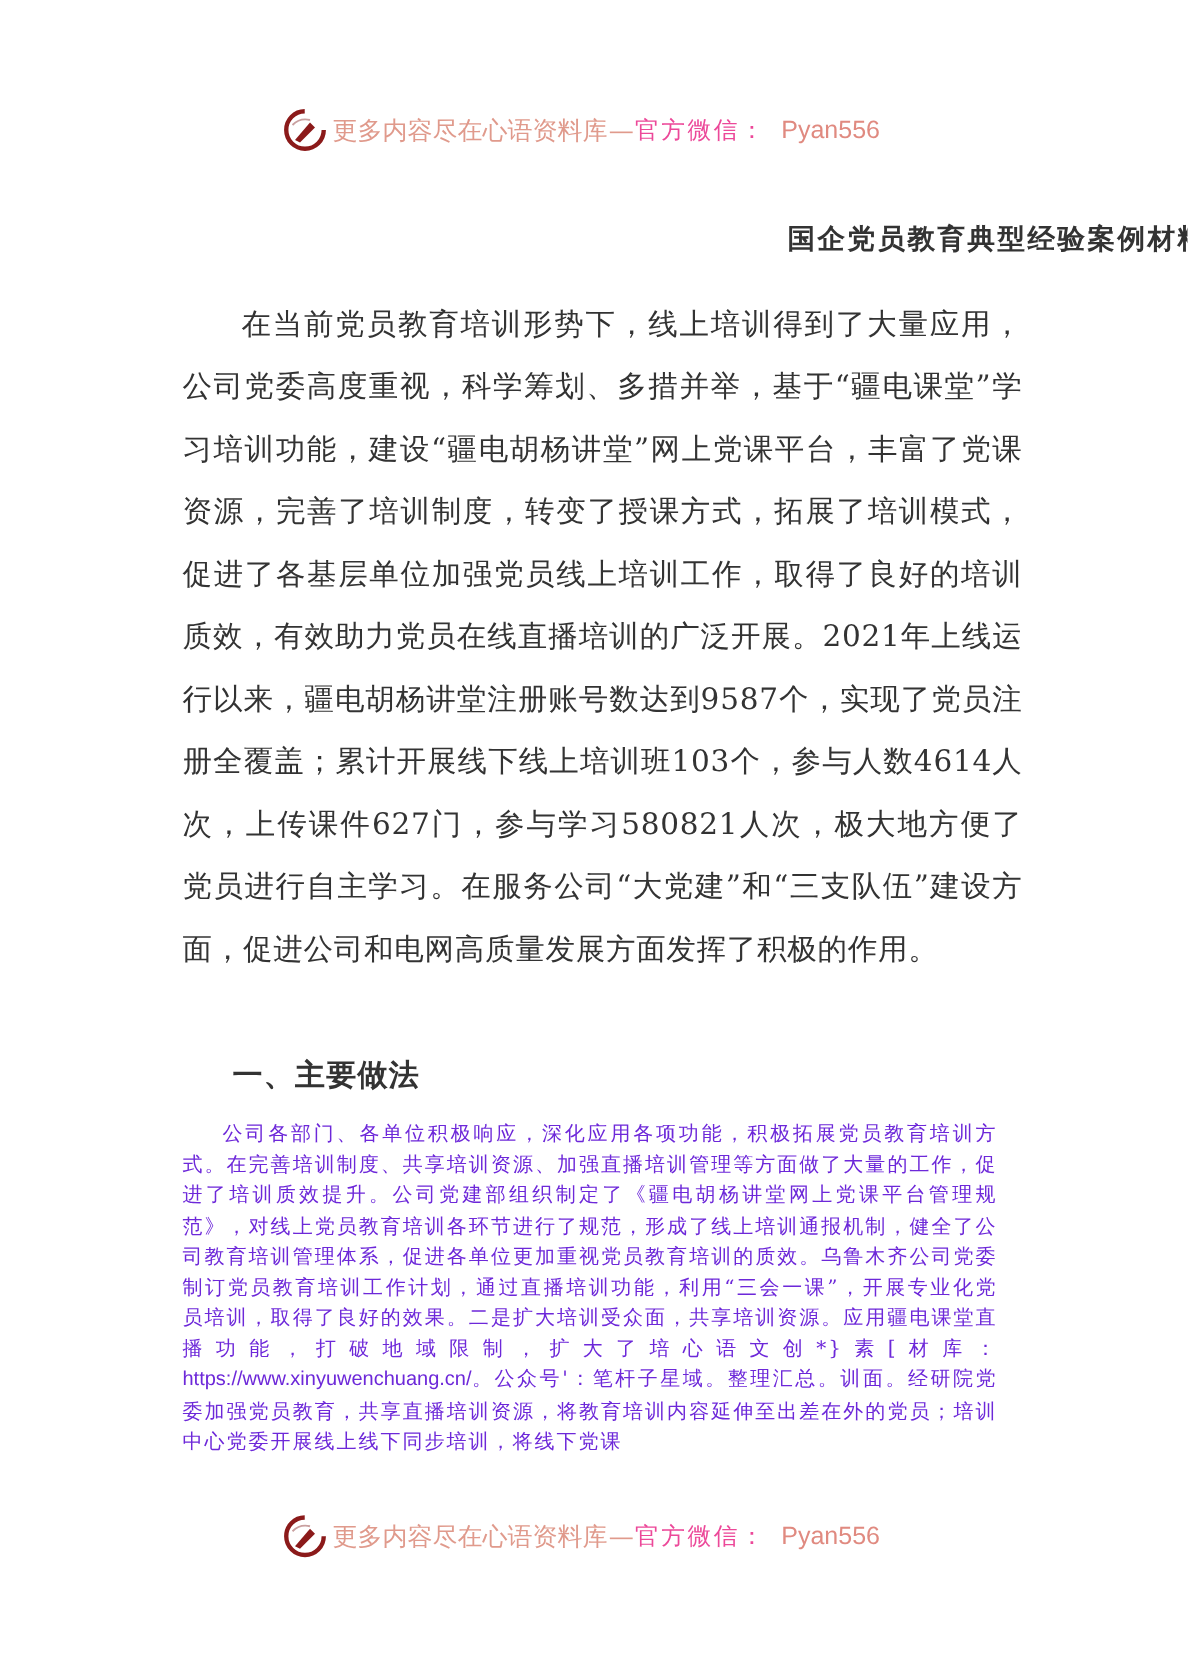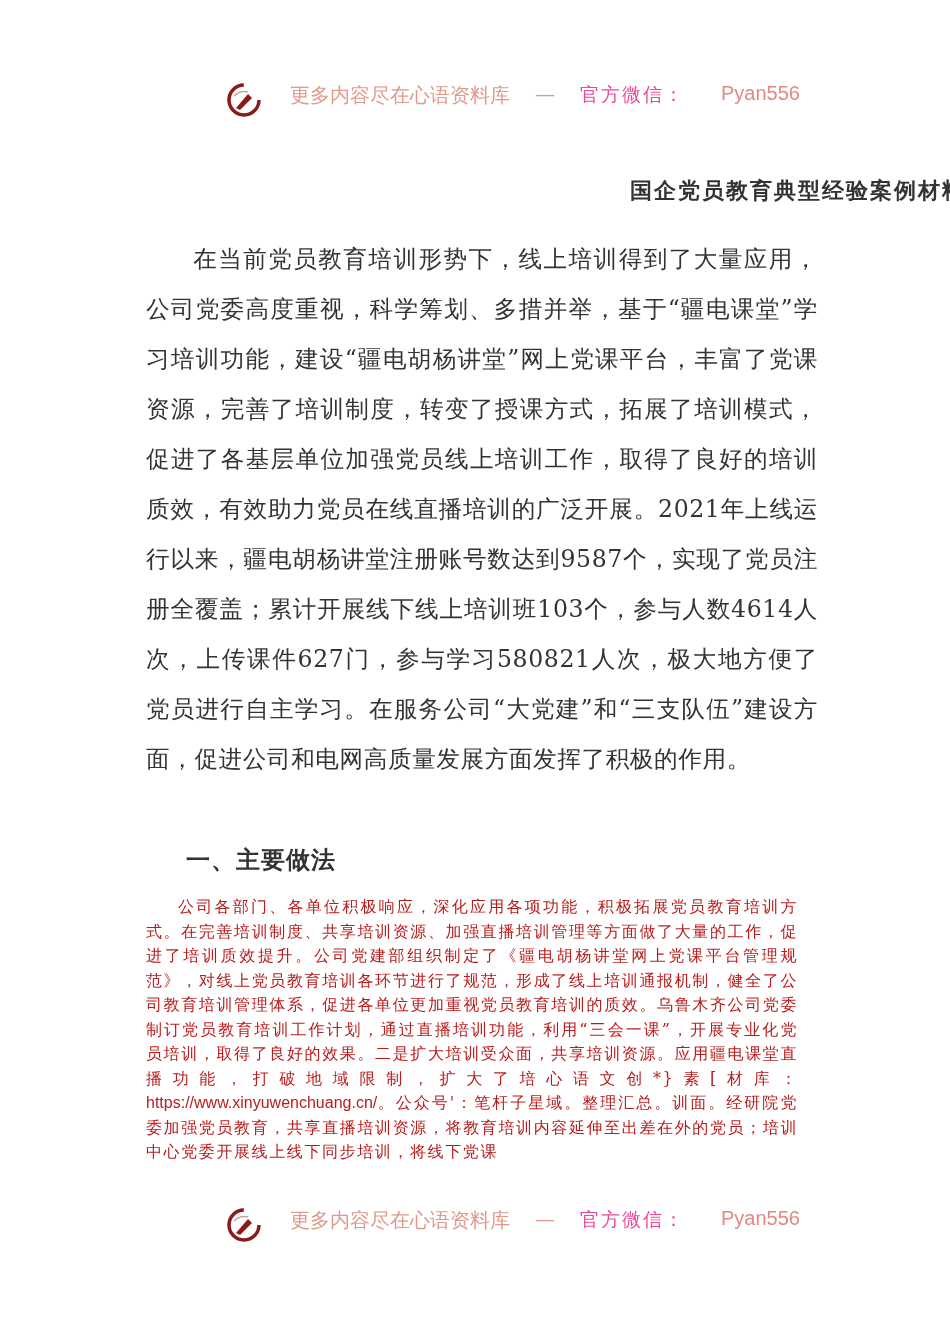--- a/index.html
+++ b/index.html
@@ -3,21 +3,21 @@
   <meta charset="utf-8">
   <style>
     html, body { margin: 0; padding: 0; background: #ffffff; }
     body {
       width: 950px; height: 1344px; position: relative; overflow: hidden;
       font-family: "DejaVu Serif", "Liberation Serif", serif;
       color: #333333;
     }
     .banner {
       position: absolute; left: 226px; width: 500px; height: 44px;
-      display: flex;  gap: 24px;
+      display: flex; align-items: center;
     }
     .banner.top { top: 82px; }
     .banner.bottom { top: 1207px; }
     .banner .logo { width: 36px; height: 36px; margin-right: 4px; flex: 0 0 auto; }
     .banner .brand {
       font-family: "DejaVu Serif", serif; font-size: 20px; color: #e09a8c;
       letter-spacing: 0px; white-space: nowrap;
     }
     .banner .dash { color: #e09a8c; font-size: 20px; margin: 0 1px; }
     .banner .wx {
@@ -40,21 +40,21 @@
       font-size: 23.6px; line-height: 50px; color: #333333;
       text-indent: 2em; letter-spacing: 0.6px; text-align: justify;
     }
     .h1 {
       position: absolute; top: 844px; left: 186px;
       font-size: 24px; font-weight: bold; color: #333333;
       font-family: "DejaVu Sans", sans-serif; letter-spacing: 1px; text-align: center;
     }
     .para2 {
       position: absolute; top: 895px; left: 146px; width: 652px;
-      font-size: 16px; line-height: 24.5px; color: #b91c1c;
+      font-size: 16px; line-height: 24.5px; color: #6d28d9;
       text-indent: 2em; letter-spacing: 1.6px; text-align: justify;
     }
     .para2 .url { font-family: "Liberation Sans", sans-serif; letter-spacing: 0; }
   </style>
 </head>
 <body>
 
 <div class="banner top">
   <svg class="logo" viewBox="0 0 36 36">
     <circle cx="18" cy="18" r="15" fill="none" stroke="#8b1a1a" stroke-width="3.5" stroke-dasharray="70 25"></circle>

